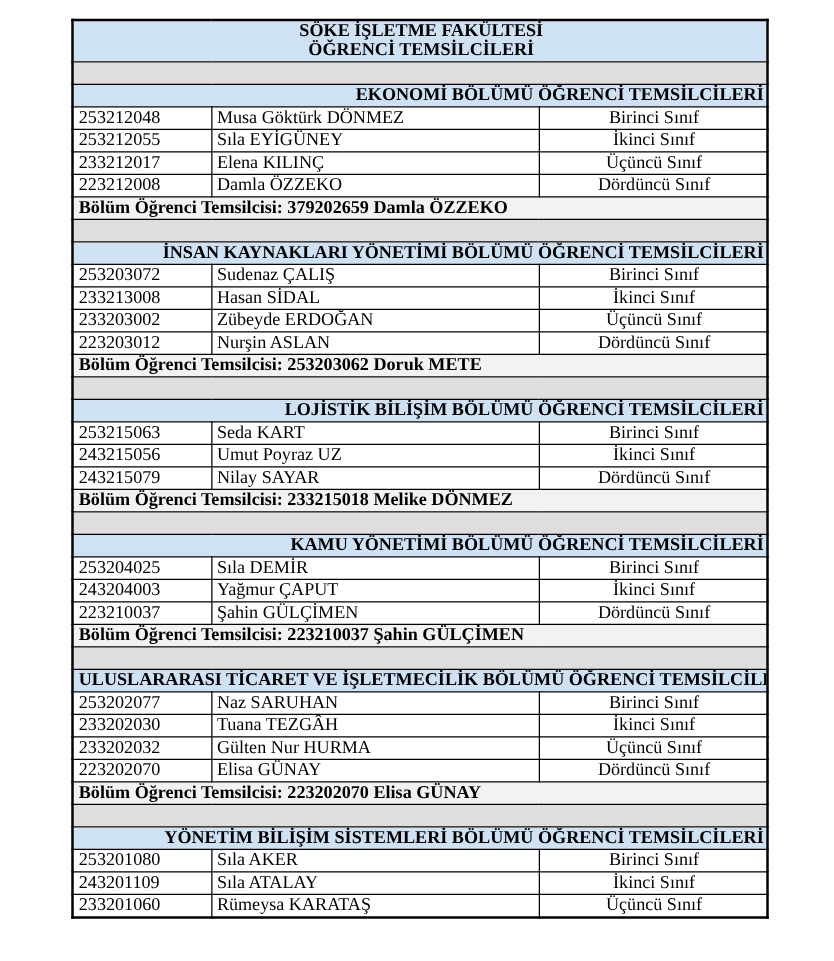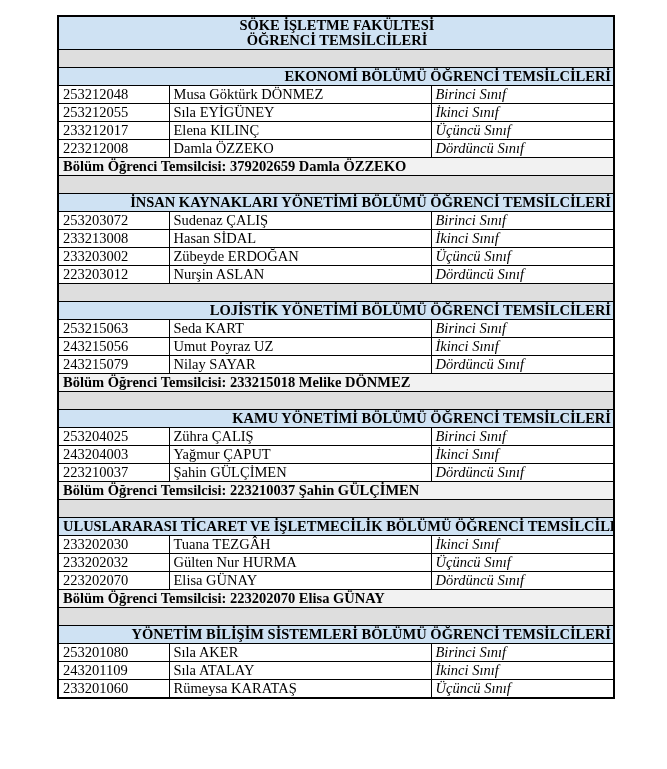--- a/index.html
+++ b/index.html
@@ -58,22 +58,22 @@
     background: #cfe2f3;
     text-align: right;
     font-weight: bold;
     border-top-width: 2px;
   }
   .rep-cell {
     background: #f2f2f2;
     font-weight: bold;
   }
   .c-class {
-    font-style: italic;
     padding-left: 5px;
+    text-align: center;
   }
   .c-name {
     padding-left: 5px;
   }
 </style>
 </head>
 <body>
 
 <div class="page">
   <table class="doc">
@@ -143,28 +143,31 @@
         <tr class="data-row">
       <td class="c-num">233203002</td>
       <td class="c-name">Zübeyde ERDOĞAN</td>
       <td class="c-class">Üçüncü Sınıf</td>
     </tr>
         <tr class="data-row">
       <td class="c-num">223203012</td>
       <td class="c-name">Nurşin ASLAN</td>
       <td class="c-class">Dördüncü Sınıf</td>
     </tr>
-  </tbody>
-
-  <tbody class="section">
-    <tr class="spacer-row">
-      <td colspan="3"></td>
-    </tr>
-    <tr class="header-row">
-      <td colspan="3" class="header-cell">LOJİSTİK YÖNETİMİ BÖLÜMÜ ÖĞRENCİ TEMSİLCİLERİ</td>
+    <tr class="rep-row">
+      <td colspan="3" class="rep-cell">Bölüm Öğrenci Temsilcisi: 253203062 Doruk METE</td>
+    </tr>
+  </tbody>
+
+  <tbody class="section">
+    <tr class="spacer-row">
+      <td colspan="3"></td>
+    </tr>
+    <tr class="header-row">
+      <td colspan="3" class="header-cell">LOJİSTİK BİLİŞİM BÖLÜMÜ ÖĞRENCİ TEMSİLCİLERİ</td>
     </tr>
     <tr class="data-row">
       <td class="c-num">253215063</td>
       <td class="c-name">Seda KART</td>
       <td class="c-class">Birinci Sınıf</td>
     </tr>
         <tr class="data-row">
       <td class="c-num">243215056</td>
       <td class="c-name">Umut Poyraz UZ</td>
       <td class="c-class">İkinci Sınıf</td>
@@ -181,21 +184,21 @@
 
   <tbody class="section">
     <tr class="spacer-row">
       <td colspan="3"></td>
     </tr>
     <tr class="header-row">
       <td colspan="3" class="header-cell">KAMU YÖNETİMİ BÖLÜMÜ ÖĞRENCİ TEMSİLCİLERİ</td>
     </tr>
     <tr class="data-row">
       <td class="c-num">253204025</td>
-      <td class="c-name">Zühra ÇALIŞ</td>
+      <td class="c-name">Sıla DEMİR</td>
       <td class="c-class">Birinci Sınıf</td>
     </tr>
         <tr class="data-row">
       <td class="c-num">243204003</td>
       <td class="c-name">Yağmur ÇAPUT</td>
       <td class="c-class">İkinci Sınıf</td>
     </tr>
         <tr class="data-row">
       <td class="c-num">223210037</td>
       <td class="c-name">Şahin GÜLÇİMEN</td>
@@ -206,20 +209,25 @@
     </tr>
   </tbody>
 
   <tbody class="section">
     <tr class="spacer-row">
       <td colspan="3"></td>
     </tr>
     <tr class="header-row">
       <td colspan="3" class="header-cell">ULUSLARARASI TİCARET VE İŞLETMECİLİK BÖLÜMÜ ÖĞRENCİ TEMSİLCİLERİ</td>
     </tr>
+    <tr class="data-row">
+      <td class="c-num">253202077</td>
+      <td class="c-name">Naz SARUHAN</td>
+      <td class="c-class">Birinci Sınıf</td>
+    </tr>
         <tr class="data-row">
       <td class="c-num">233202030</td>
       <td class="c-name">Tuana TEZGÂH</td>
       <td class="c-class">İkinci Sınıf</td>
     </tr>
         <tr class="data-row">
       <td class="c-num">233202032</td>
       <td class="c-name">Gülten Nur HURMA</td>
       <td class="c-class">Üçüncü Sınıf</td>
     </tr>

